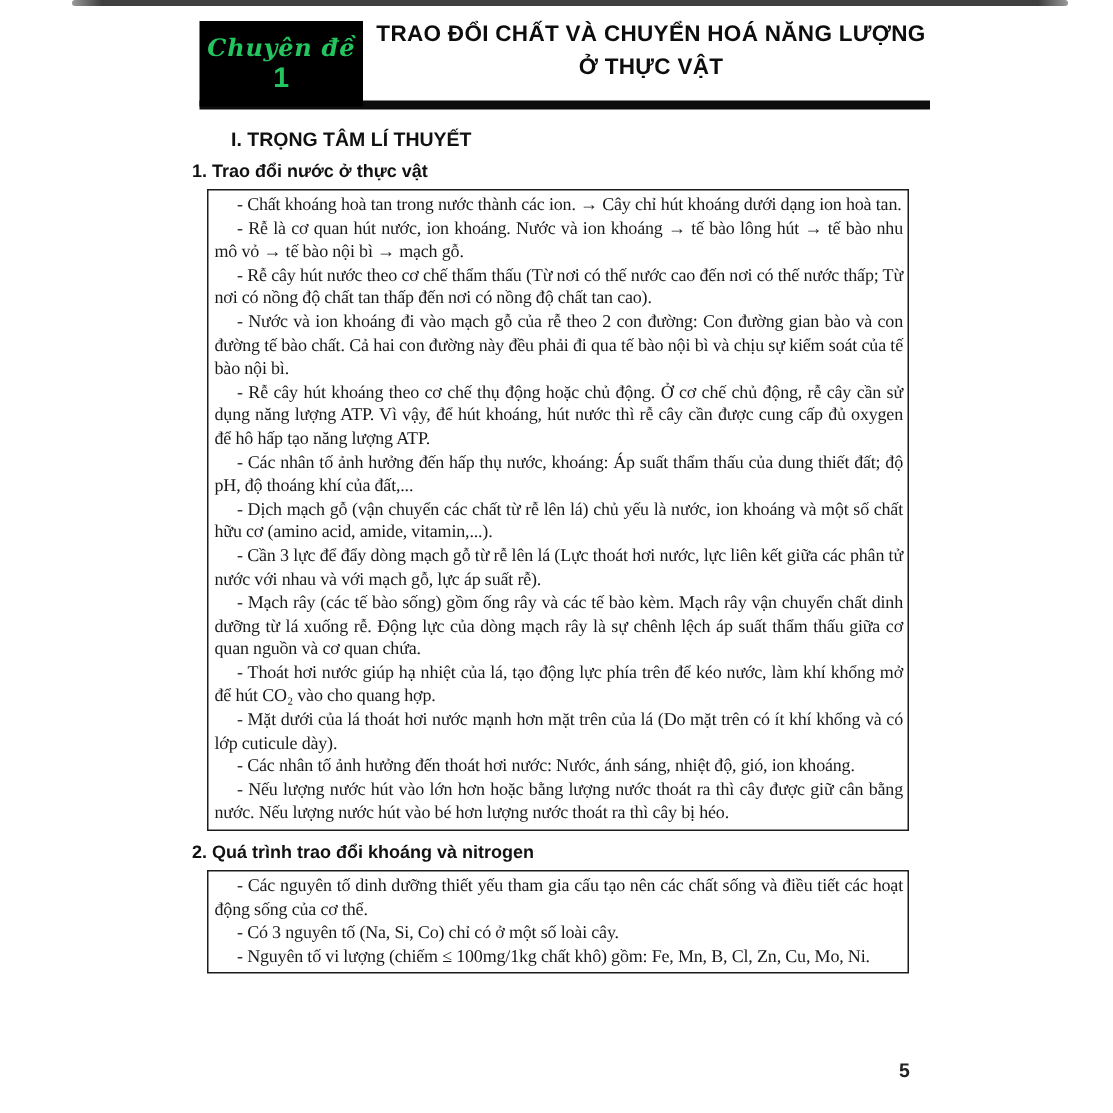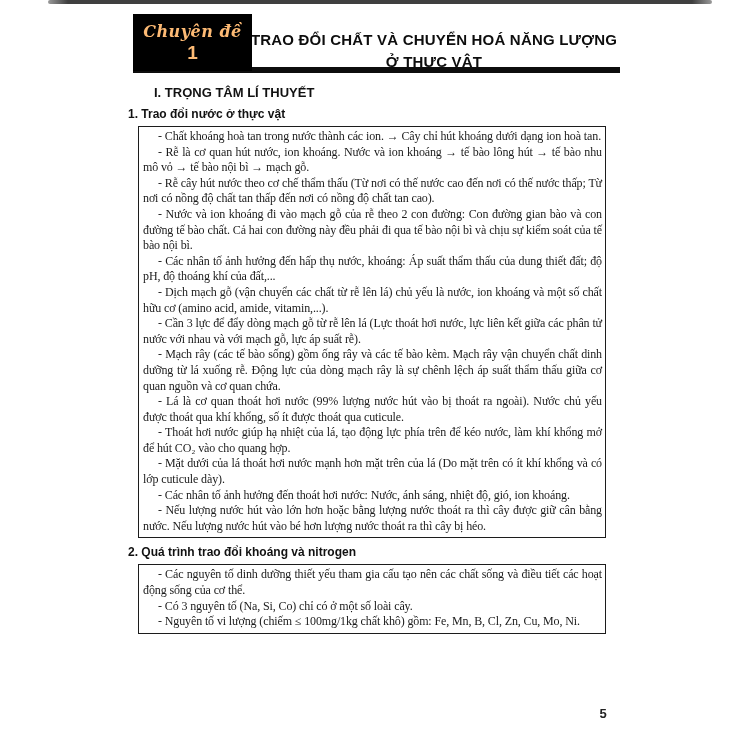--- a/index.html
+++ b/index.html
@@ -10,35 +10,35 @@
   }
   .page{
     position:relative;width:742px;height:742px;background:#ffffff;overflow:hidden;
   }
   .top-bar{
     position:absolute;left:48px;top:0;width:664px;height:4px;
     background:linear-gradient(90deg,#9a9a9a 0,#3f3f3f 3%,#3f3f3f 97%,#9a9a9a 100%);
     border-radius:2px;
   }
   .chapter-badge{
-    position:absolute;left:133px;top:14px;width:119px;height:57px;
-    background:#000;color:#fdba74;text-align:center;z-index:2;
+    position:absolute;left:133px;top:14px;width:109px;height:57px;
+    background:#000;color:#22c55e;text-align:center;z-index:2;
     display:flex;flex-direction:column;justify-content:center;
   }
   .badge-label{
     font-family:"DejaVu Serif", serif;font-style:italic;font-weight:bold;
     font-size:16px;line-height:20px;letter-spacing:.5px;
   }
   .badge-number{
     font-family:"Liberation Sans", sans-serif;font-weight:bold;
     font-size:19px;line-height:22px;
   }
   .chapter-title{
     position:absolute;left:248px;top:14px;width:372px;height:57px;
-    display:flex;flex-direction:column;justify-content:flex-end;gap:4px;
+    display:flex;flex-direction:column;justify-content:flex-start;gap:4px;
     text-align:center;color:#0d0d0d;
     font-family:"Liberation Sans", sans-serif;font-weight:bold;
     font-size:15px;line-height:18px;letter-spacing:.2px;
   }
   .title-rule{
     position:absolute;left:133px;top:67px;width:487px;height:6px;background:#0d0d0d;z-index:1;
   }
   .content{
     position:absolute;left:128px;top:84px;width:480px;color:#141414;
   }
@@ -92,31 +92,31 @@
     <div class="theory-box">
 
         <p class="para">- Chất khoáng hoà tan trong nước thành các ion. → Cây chỉ hút khoáng dưới dạng ion hoà tan.</p>
 
         <p class="para">- Rễ là cơ quan hút nước, ion khoáng. Nước và ion khoáng → tế bào lông hút → tế bào nhu mô vỏ → tế bào nội bì → mạch gỗ.</p>
 
         <p class="para">- Rễ cây hút nước theo cơ chế thẩm thấu (Từ nơi có thế nước cao đến nơi có thế nước thấp; Từ nơi có nồng độ chất tan thấp đến nơi có nồng độ chất tan cao).</p>
 
         <p class="para">- Nước và ion khoáng đi vào mạch gỗ của rễ theo 2 con đường: Con đường gian bào và con đường tế bào chất. Cả hai con đường này đều phải đi qua tế bào nội bì và chịu sự kiểm soát của tế bào nội bì.</p>
 
+        <p class="para">- Rễ cây hút khoáng theo cơ chế thụ động hoặc chủ động. Ở cơ chế chủ động, rễ cây cần sử dụng năng lượng ATP. Vì vậy, để hút khoáng, hút nước thì rễ cây cần được cung cấp đủ oxygen để hô hấp tạo năng lượng ATP.</p>
 
         <p class="para">- Các nhân tố ảnh hưởng đến hấp thụ nước, khoáng: Áp suất thẩm thấu của dung thiết đất; độ pH, độ thoáng khí của đất,...</p>
 
 
         <p class="para">- Dịch mạch gỗ (vận chuyển các chất từ rễ lên lá) chủ yếu là nước, ion khoáng và một số chất hữu cơ (amino acid, amide, vitamin,...).</p>
 
         <p class="para">- Cần 3 lực để đẩy dòng mạch gỗ từ rễ lên lá (Lực thoát hơi nước, lực liên kết giữa các phân tử nước với nhau và với mạch gỗ, lực áp suất rễ).</p>
 
         <p class="para">- Mạch rây (các tế bào sống) gồm ống rây và các tế bào kèm. Mạch rây vận chuyển chất dinh dưỡng từ lá xuống rễ. Động lực của dòng mạch rây là sự chênh lệch áp suất thẩm thấu giữa cơ quan nguồn và cơ quan chứa.</p>
 
-        <p class="para">- Lá là cơ quan thoát hơi nước (99% lượng nước hút vào bị thoát ra ngoài). Nước chủ yếu được thoát qua khí khổng, số ít được thoát qua cuticule.</p>
 
         <p class="para">- Thoát hơi nước giúp hạ nhiệt của lá, tạo động lực phía trên để kéo nước, làm khí khổng mở để hút CO₂ vào cho quang hợp.</p>
 
         <p class="para">- Mặt dưới của lá thoát hơi nước mạnh hơn mặt trên của lá (Do mặt trên có ít khí khổng và có lớp cuticule dày).</p>
 
         <p class="para">- Các nhân tố ảnh hưởng đến thoát hơi nước: Nước, ánh sáng, nhiệt độ, gió, ion khoáng.</p>
 
         <p class="para">- Nếu lượng nước hút vào lớn hơn hoặc bằng lượng nước thoát ra thì cây được giữ cân bằng nước. Nếu lượng nước hút vào bé hơn lượng nước thoát ra thì cây bị héo.</p>
       </div>
 

